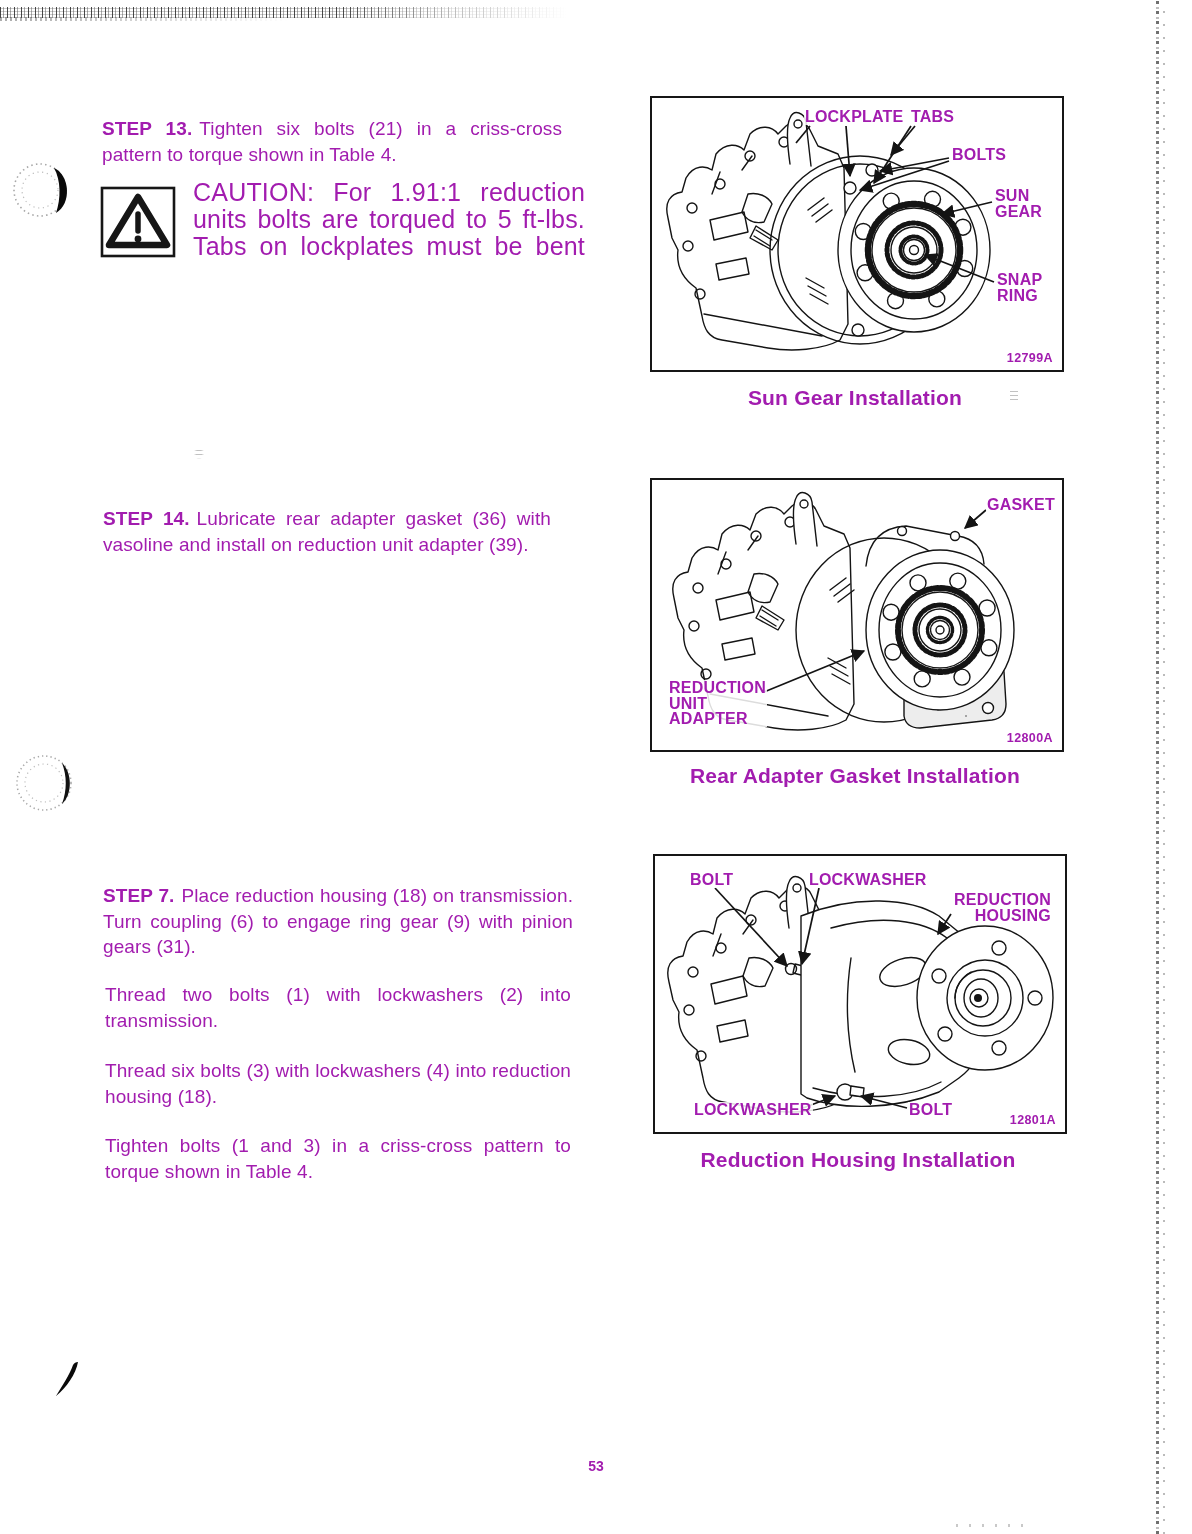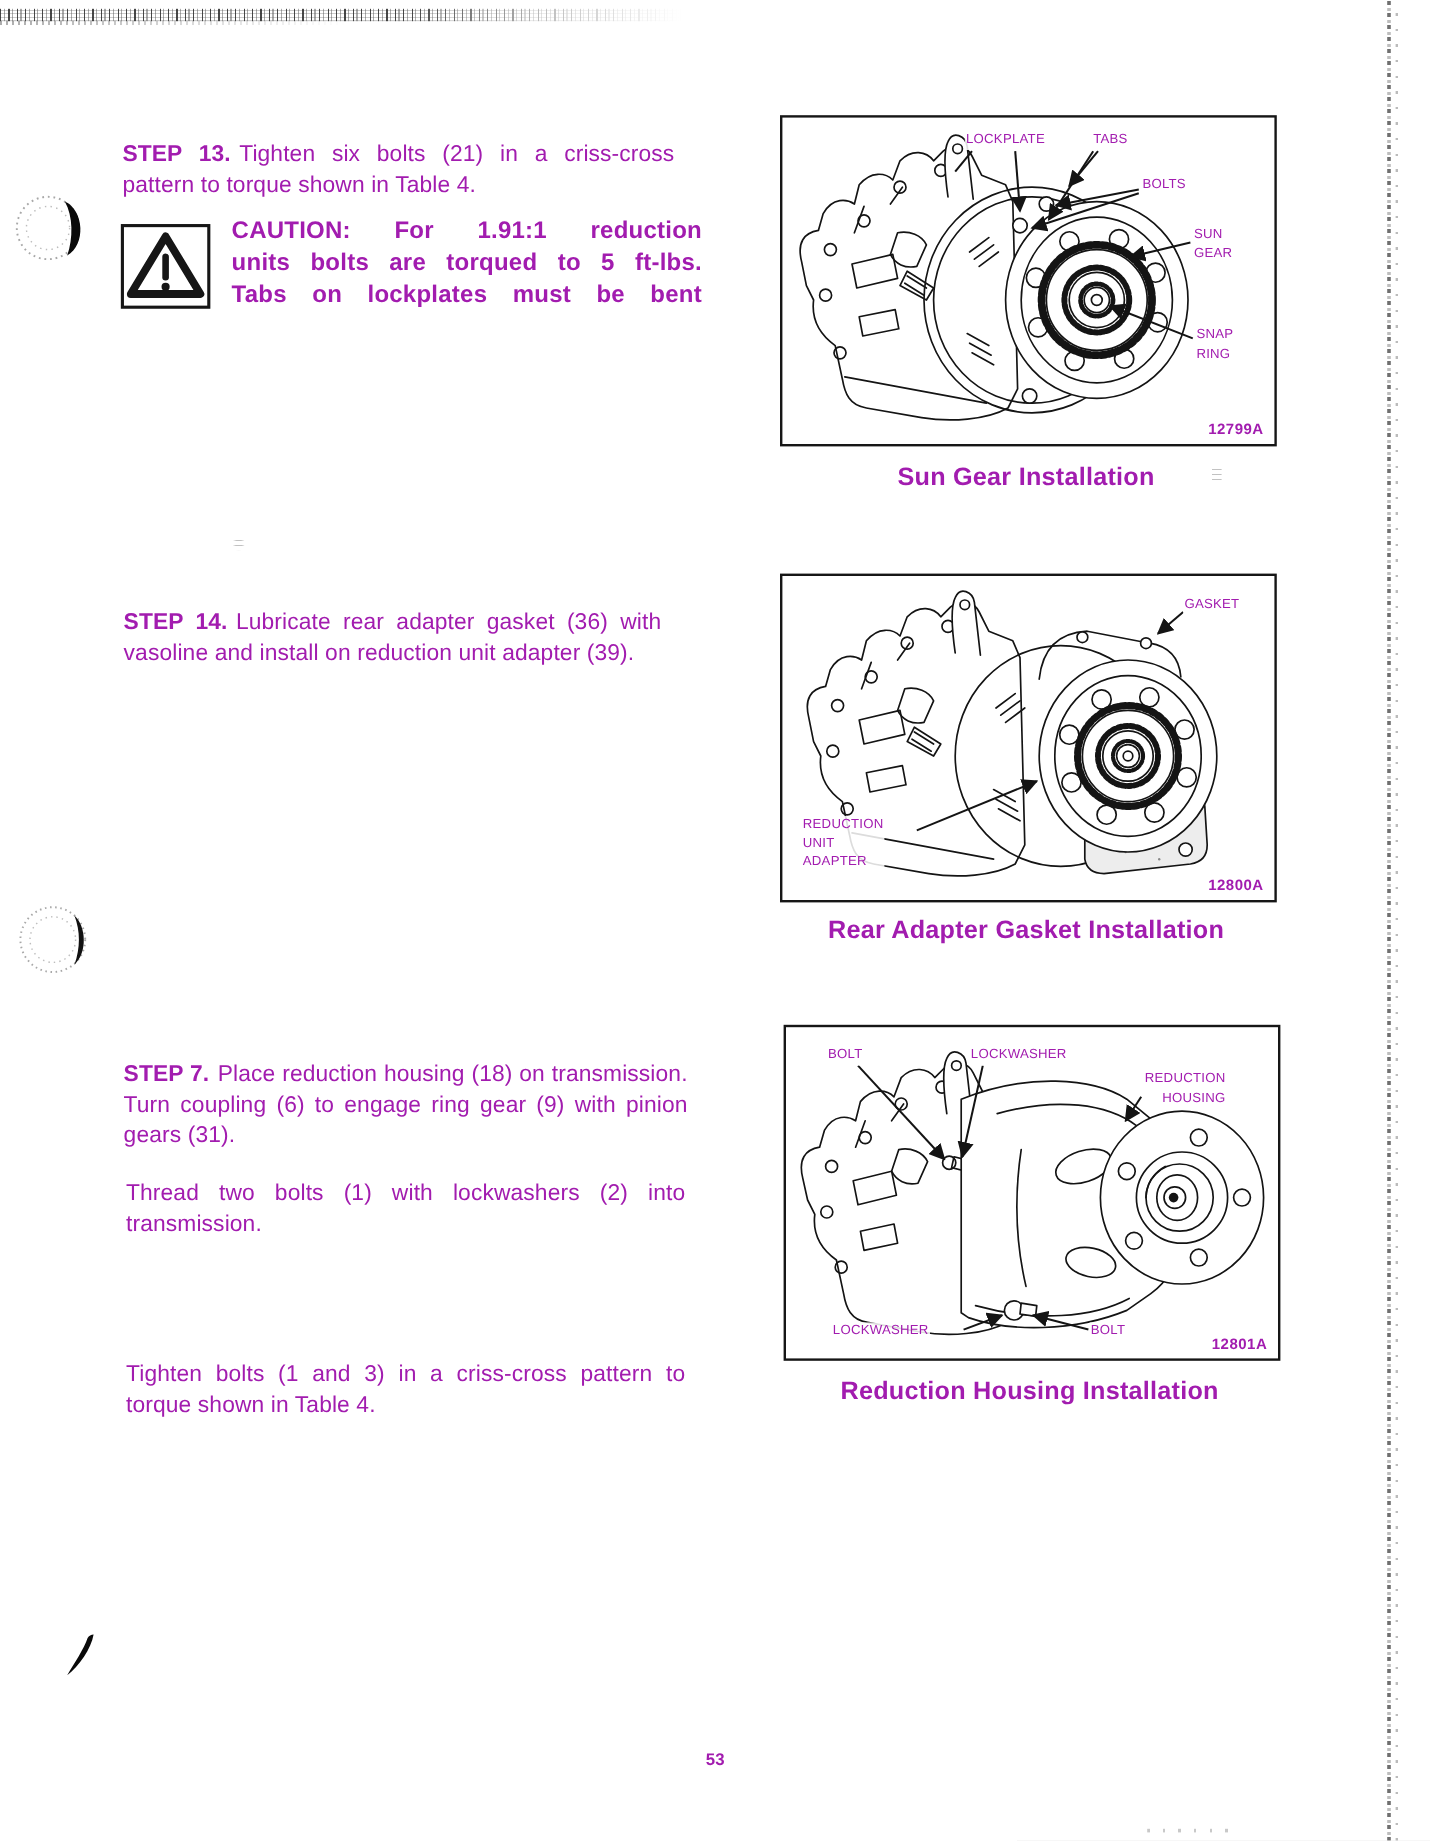--- a/index.html
+++ b/index.html
@@ -48,29 +48,29 @@
     background:repeating-linear-gradient(90deg,#777 0 2px,transparent 2px 13px);
   }
   
   .para {
     position:absolute; font-size:19px; line-height:25.5px;
     text-align:justify; letter-spacing:.1px;
   }
   .step-label { font-weight:bold; margin-right:7px; }
   .caution-text {
     position:absolute; left:193px; top:179px; width:392px;
-    font-weight:bold; font-size:20px; line-height:27px; letter-spacing:.2px;
+    font-weight:normal; font-size:25px; line-height:27px; letter-spacing:.2px;
   }
   .caution-line { text-align:justify; text-align-last:justify; }
   .caution-icon { position:absolute; left:100px; top:186px; }
   
   .fig-frame { position:absolute; border:2.2px solid #161616; background:#fff; }
   .fig-frame svg.drawing { position:absolute; left:0; top:0; }
   .fig-label {
-    position:absolute; font-size:11px; font-weight:normal; line-height:15.5px;
+    position:absolute; font-size:16px; font-weight:bold; line-height:15.5px;
     white-space:pre-line; letter-spacing:.2px; background:rgba(255,255,255,.85); padding:0 1px;
   }
   .fig-num { position:absolute; right:9px; bottom:5px; font-size:12.5px; font-weight:bold; letter-spacing:.4px; }
   .fig-caption {
     position:absolute; font-size:21px; font-weight:bold; text-align:center; letter-spacing:.2px;
   }
   .page-number { position:absolute; left:0; top:1458px; width:1192px; text-align:center; font-size:14px; font-weight:bold; }
 </style>
 </head>
 <body>
@@ -111,20 +111,21 @@
     <div class="caution-line">CAUTION: For 1.91:1 reduction</div>
     <div class="caution-line">units bolts are torqued to 5 ft-lbs.</div>
     <div class="caution-line">Tabs on lockplates must be bent</div>
   </div>
 
 
   <p class="para" style="left:103px;top:487px;width:448px;"><span class="step-label">STEP 14.</span><span>Lubricate rear adapter gasket (36) with vasoline and install on reduction unit adapter (39).</span></p>
 
   <p class="para" style="left:103px;top:864px;width:470px;"><span class="step-label">STEP 7.</span><span>Place reduction housing (18) on trans­mission. Turn coupling (6) to engage ring gear (9) with pinion gears (31).</span></p>
   <p class="para" style="left:105px;top:963px;width:466px;">Thread two bolts (1) with lockwashers (2) into transmission.</p>
+  <p class="para" style="left:105px;top:1039px;width:466px;">Thread six bolts (3) with lockwashers (4) into re­duction housing (18).</p>
   <p class="para" style="left:105px;top:1114px;width:466px;">Tighten bolts (1 and 3) in a criss-cross pattern to torque shown in Table 4.</p>
 
   <div class="fig-frame" style="left:650px;top:96px;width:410px;height:272px;">
     <svg class="drawing" width="410" height="272" viewBox="0 0 410 272">
       <defs>
           <marker id="ar1" viewBox="0 0 10 10" refX="9" refY="5" markerWidth="8" markerHeight="8" orient="auto">
             <path d="M0,0 L10,5 L0,10 z" fill="#141414"></path>
           </marker>
         </defs>
       <g stroke="#141414" fill="none" stroke-width="1.4" stroke-linejoin="round" stroke-linecap="round">

